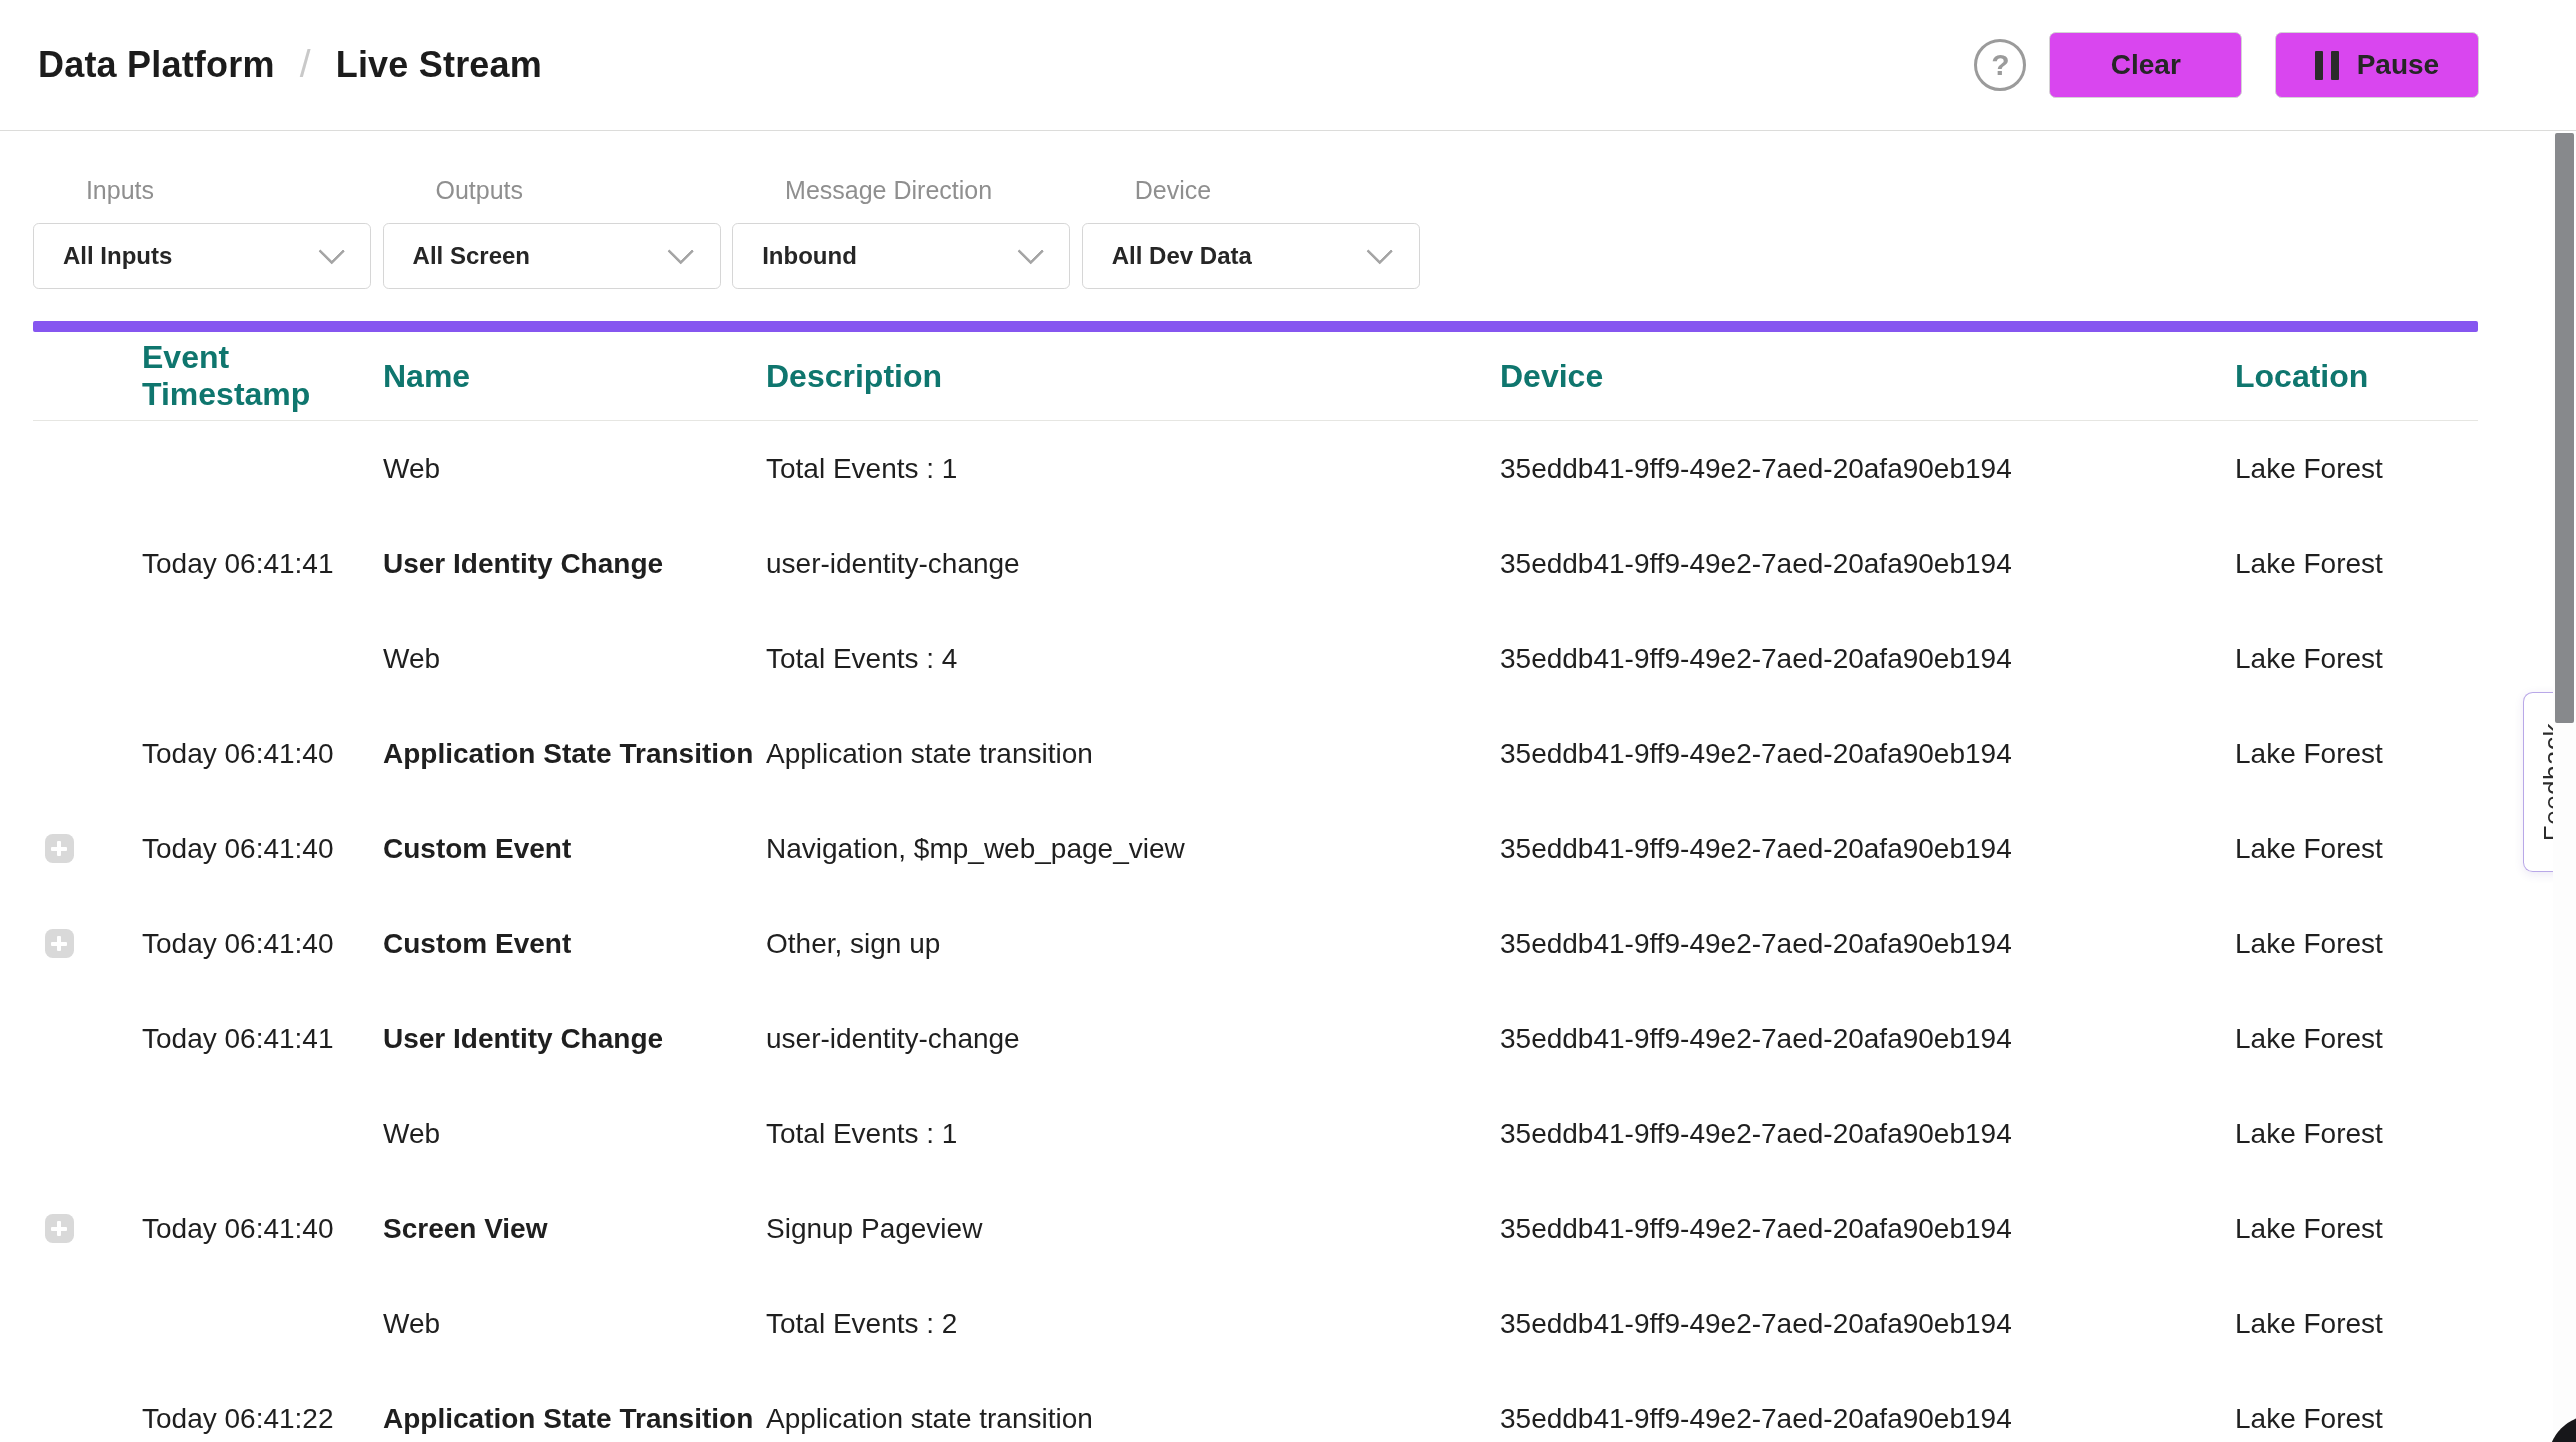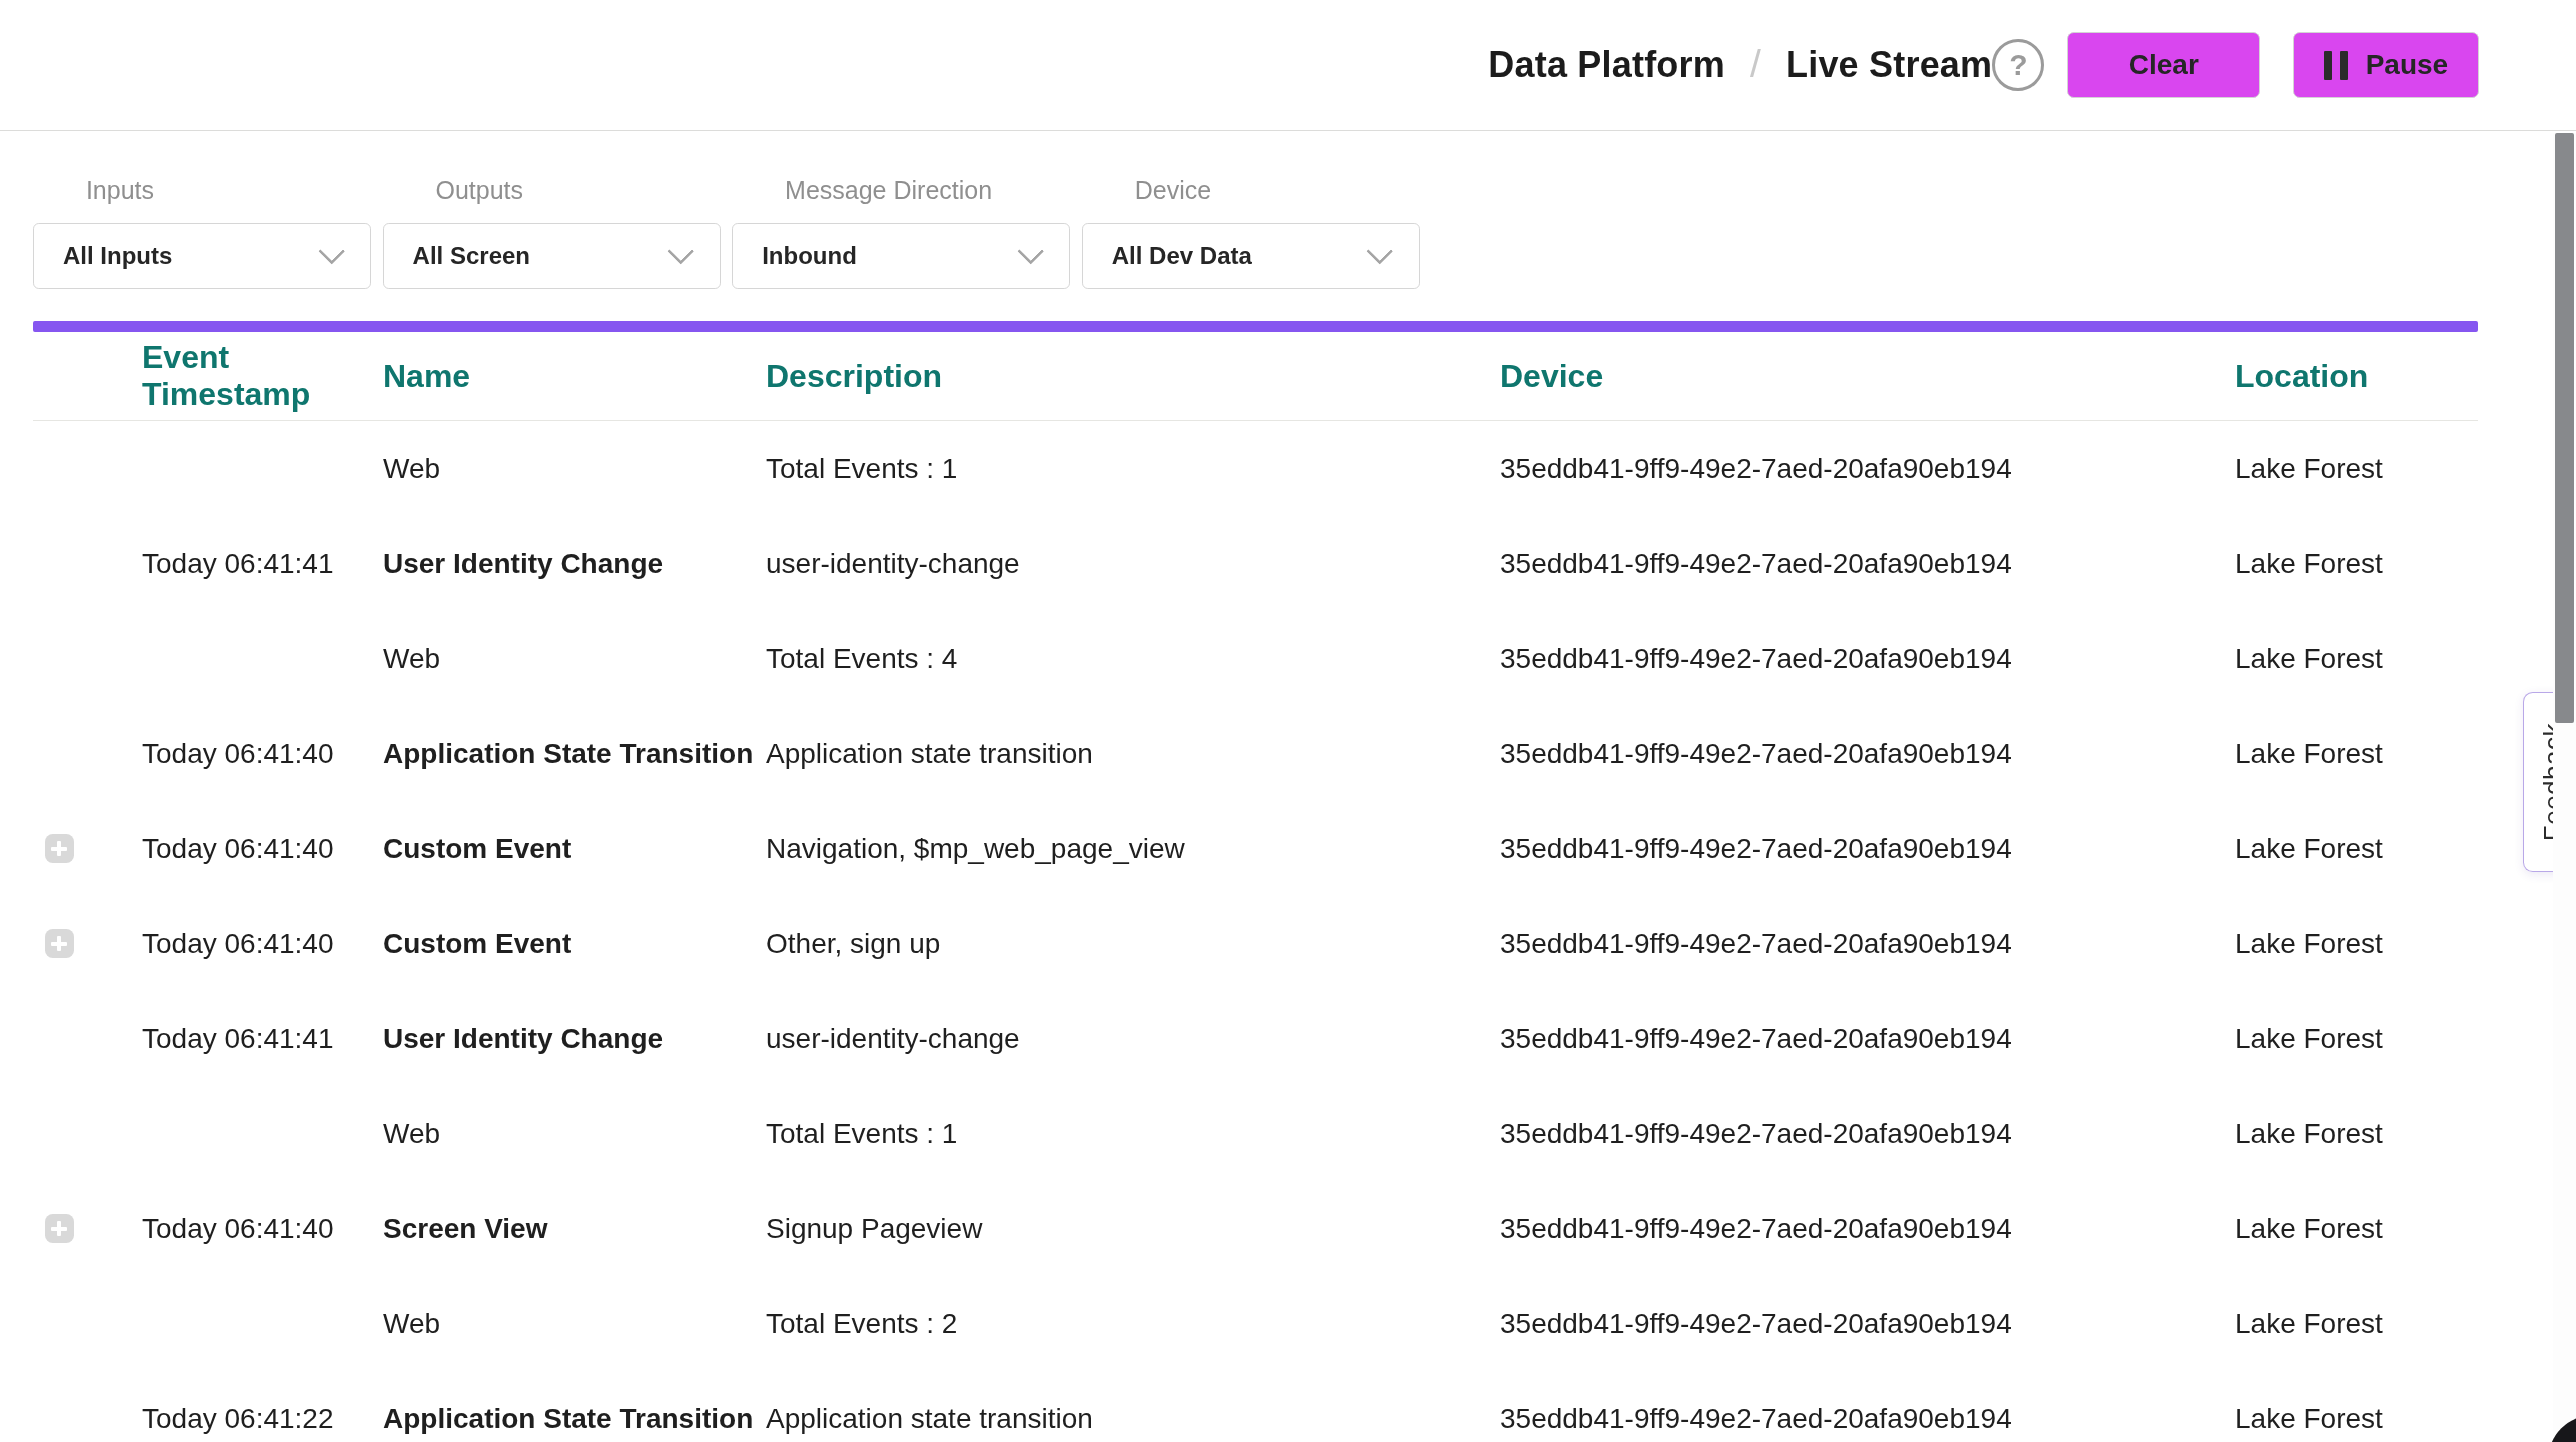--- a/index.html
+++ b/index.html
@@ -1,34 +1,34 @@
 <!DOCTYPE html>
 <html><head>
 <meta charset="utf-8">
 <style>
   * { margin:0; padding:0; box-sizing:border-box; }
   html,body { width:2576px; height:1442px; overflow:hidden; background:#ffffff;
               font-family:"Liberation Sans", sans-serif; color:#1f1f1f; }
 
   
   .app-header { position:relative; height:131px; border-bottom:1.9px solid #dcdcda;
-                display:flex; align-items:center; justify-content:flex-end;
+                display:flex; align-items:center; justify-content:space-between;
                 padding:0 97px 0 38px; background:#fff; }
   .breadcrumb { display:flex; align-items:center; font-size:36px; font-weight:600; letter-spacing:0.2px; }
   .crumb { color:#1c1c1c; }
   .crumb-sep { color:#c9c9c9; font-weight:300; font-size:39px; margin:0 25px; transform:translateY(-1px); }
   .header-actions { display:flex; align-items:center; gap:23px; }
   .help-circle { width:52px; height:52px; border:3.9px solid #9b9b9b; border-radius:50%;
                  display:flex; align-items:center; justify-content:center;
                  color:#9b9b9b; font-size:30px; font-weight:700; cursor:pointer; }
   .btn { height:66px; background:#d946ef; border:1.9px solid #d4d4d4; border-radius:6.8px;
          font-family:"Liberation Sans", sans-serif; font-size:28px; font-weight:700; color:#262626;
          display:flex; align-items:center; justify-content:center; gap:17.5px; cursor:pointer; }
   .btn-clear { width:193px; }
-  .btn-pause { width:186px; margin-left:9.7px; }
+  .btn-pause { width:204px; margin-left:9.7px; }
   .pause-glyph { display:flex; gap:8.7px; }
   .pause-glyph i { display:block; width:7.8px; height:29px; background:#2b2b2b; border-radius:1px; }
 
   
   .filters { padding:45px 0 0 33px; display:flex; gap:11.6px; }
   .filter-group { display:flex; flex-direction:column; }
   .filter-label { font-size:25px; color:#8f8f8f; margin-bottom:17.5px; padding-left:4.9px;margin-left:48px; }
   .select-box { width:338px; height:66px; border:1.9px solid #d6d6d6; border-radius:5.8px; background:#fff;
                 display:flex; align-items:center; justify-content:space-between;
                 padding:0 29px 0 29px; cursor:pointer; }

